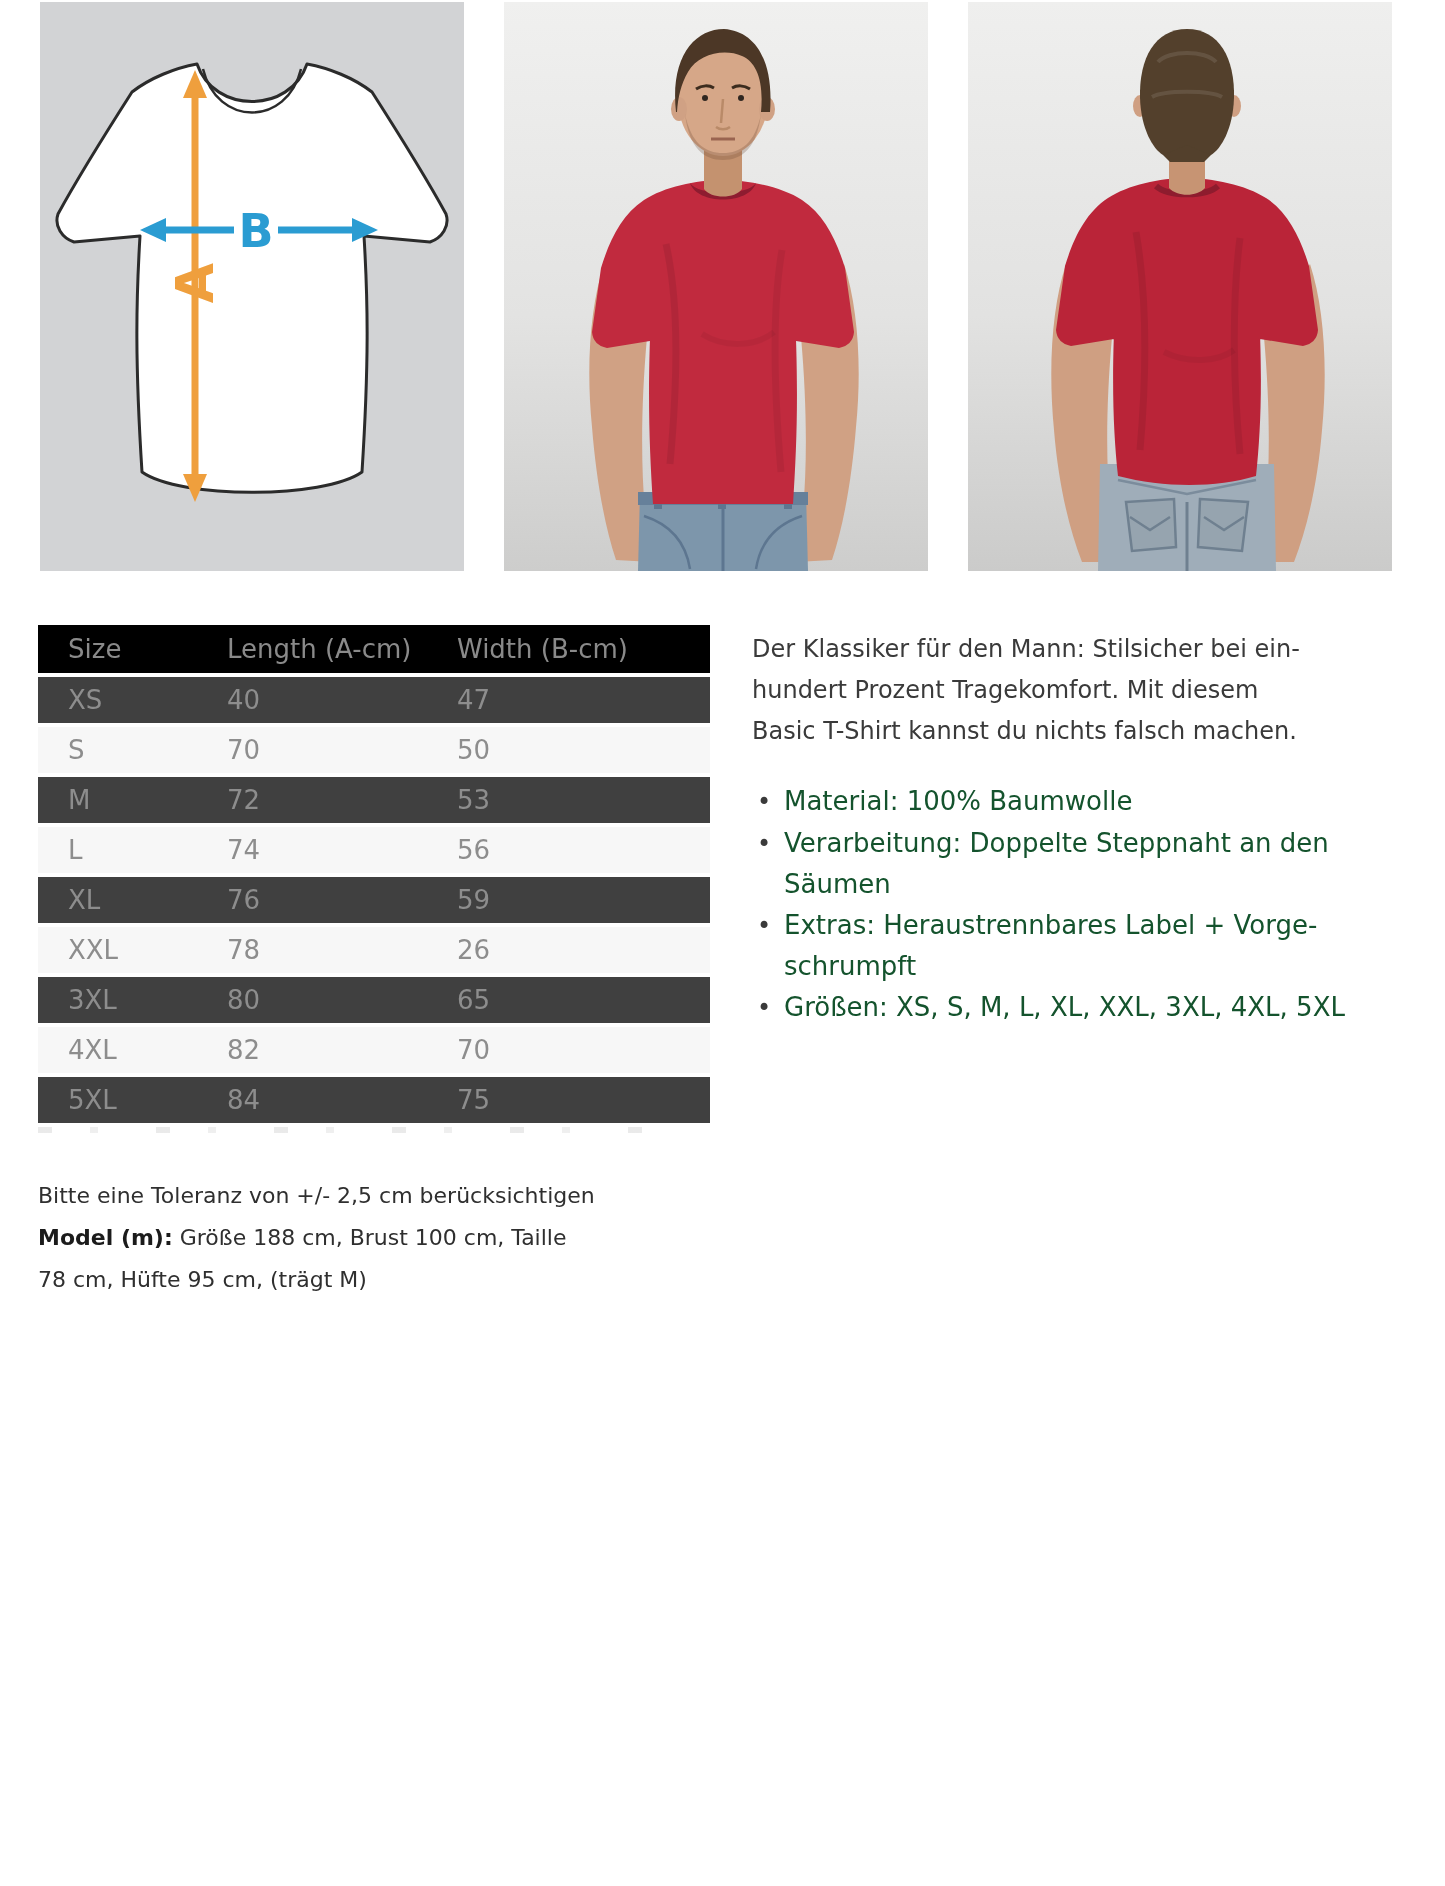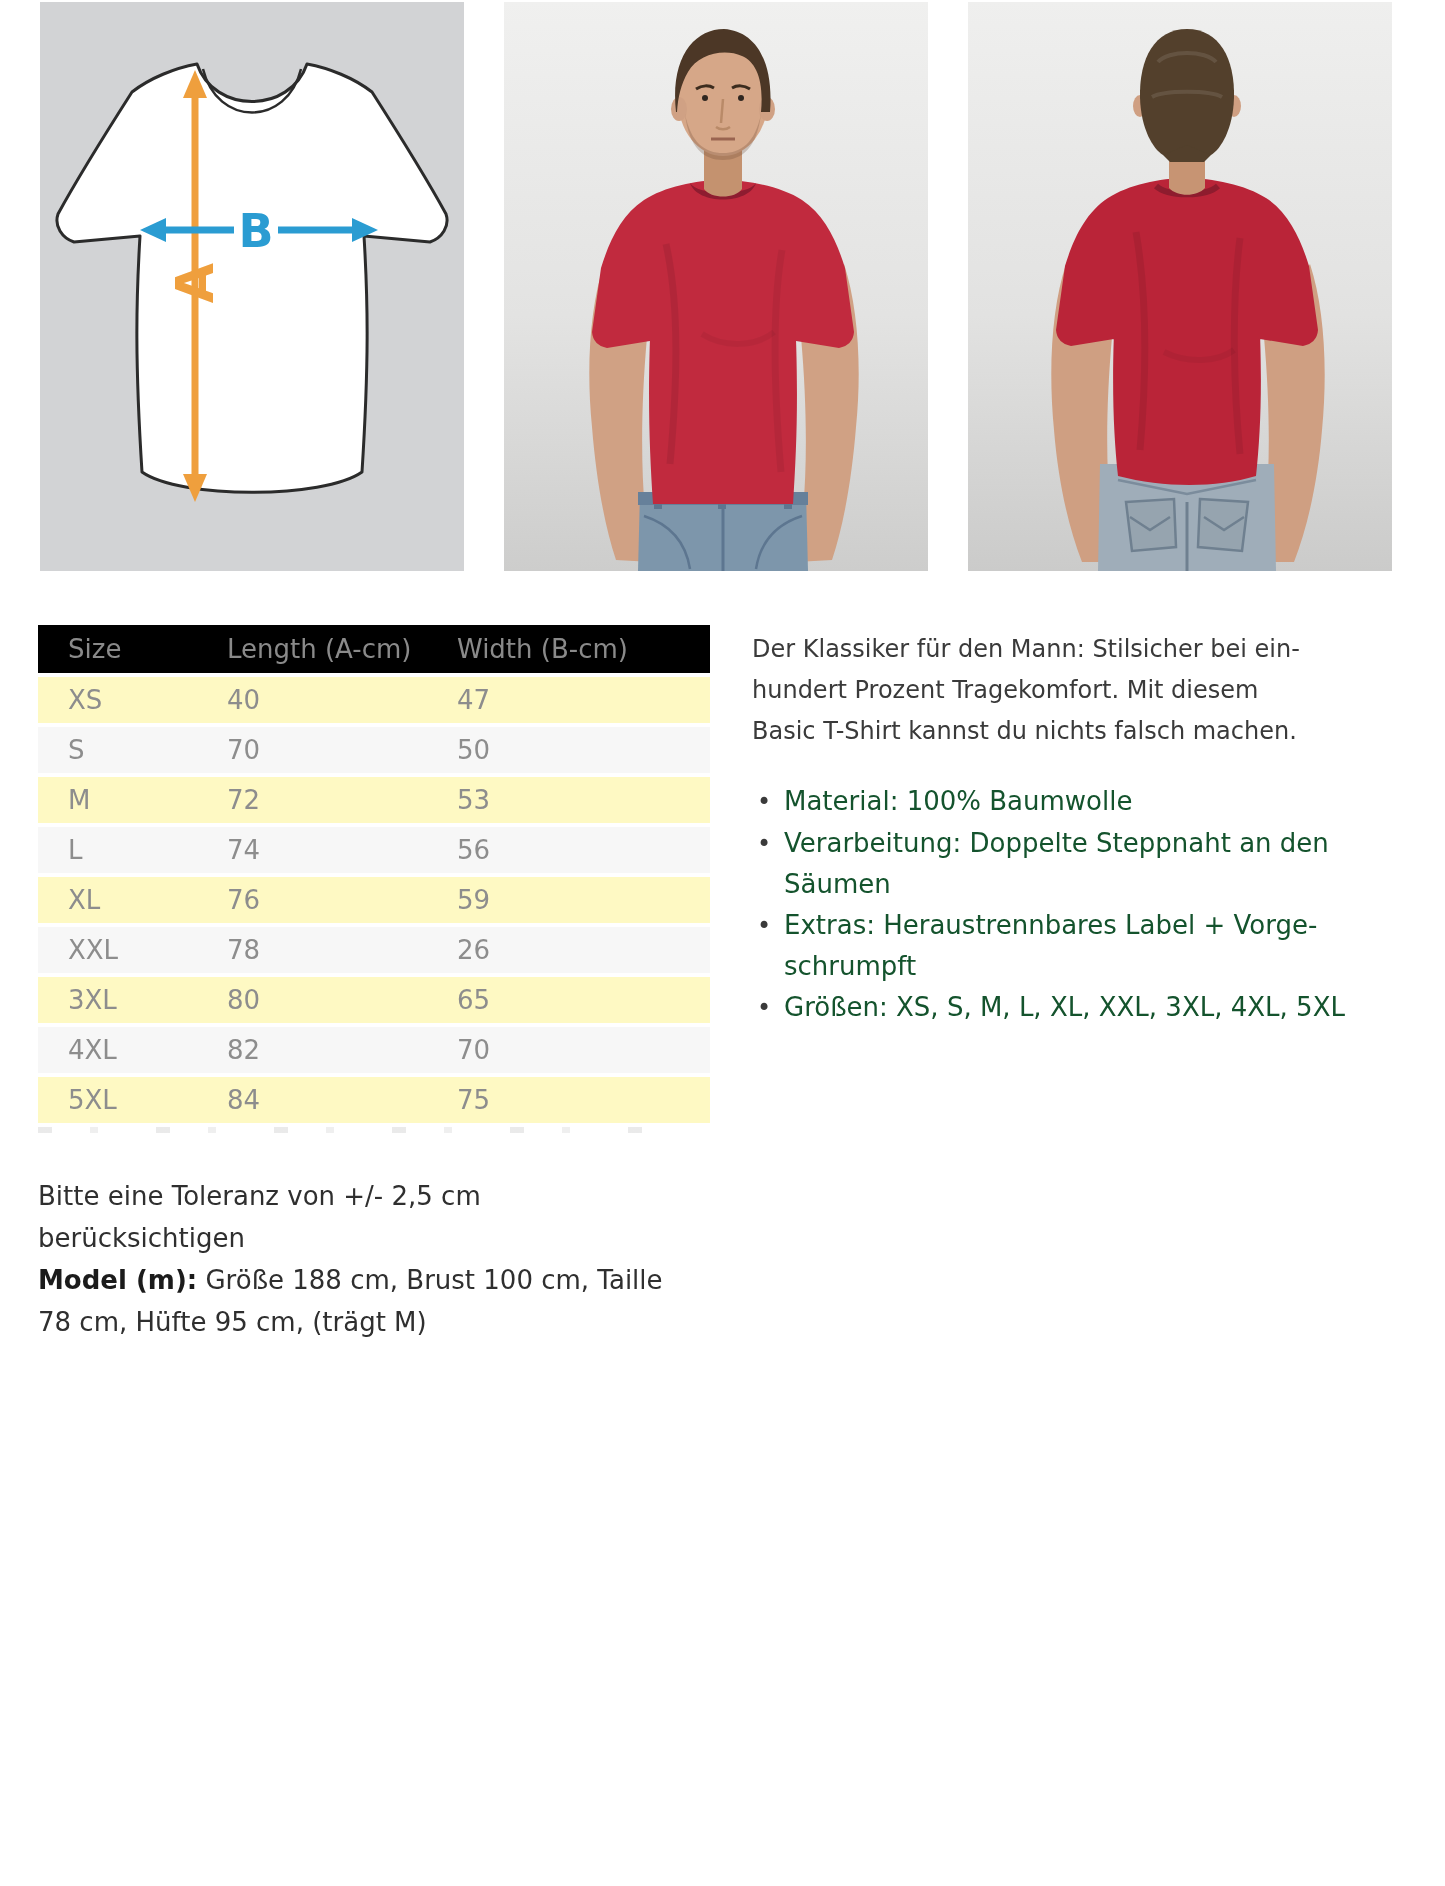--- a/index.html
+++ b/index.html
@@ -15,34 +15,34 @@
 
   
   .content{display:flex;align-items:flex-start;padding-left:38px;margin-top:54px;}
   .left-col{width:672px;flex:0 0 672px;}
   .right-col{width:648px;margin-left:42px;margin-top:4px;}
 
   
   .trow{display:flex;align-items:center;height:46px;margin-bottom:4px;
         font-size:26px;color:#8d8d8d;}
   .trow.thead{height:48px;background:#000000;color:#8a8a8a;}
-  .trow.odd{background:#fef9c3;}
+  .trow.odd{background:#404040;}
   .trow.even{background:#f7f7f7;}
   .c1{flex:0 0 189px;padding-left:30px;box-sizing:border-box;}
   .c2{flex:0 0 230px;}
   .c3{flex:1;}
 
   
   .cutoff{height:6px;width:640px;margin-top:3px;opacity:.55;
     background:repeating-linear-gradient(90deg,
       #d9d9d9 0 14px, transparent 14px 52px,
       #e2e2e2 52px 60px, transparent 60px 118px);}
 
   
-  .note{margin-top:42px;width:640px;font-size:26px;line-height:42px;color:#2f2f2f;}
+  .note{margin-top:42px;width:640px;font-size:22px;line-height:42px;color:#2f2f2f;}
   .note p{margin:0;white-space:pre-line;}
   .note strong{color:#1b1b1b;font-weight:bold;}
 
   
   .intro{margin:0;font-size:24px;line-height:41px;color:#3a3a3a;white-space:pre-line;}
   .specs{list-style:none;margin:29px 0 0 0;padding:0;
          font-size:26px;line-height:41px;color:#14532d;}
   .specs li{display:flex;}
   .dot{flex:0 0 32px;padding-left:5px;box-sizing:border-box;}
   .dot::before{content:"\2022";font-size:24px;color:#3a3a3a;}

